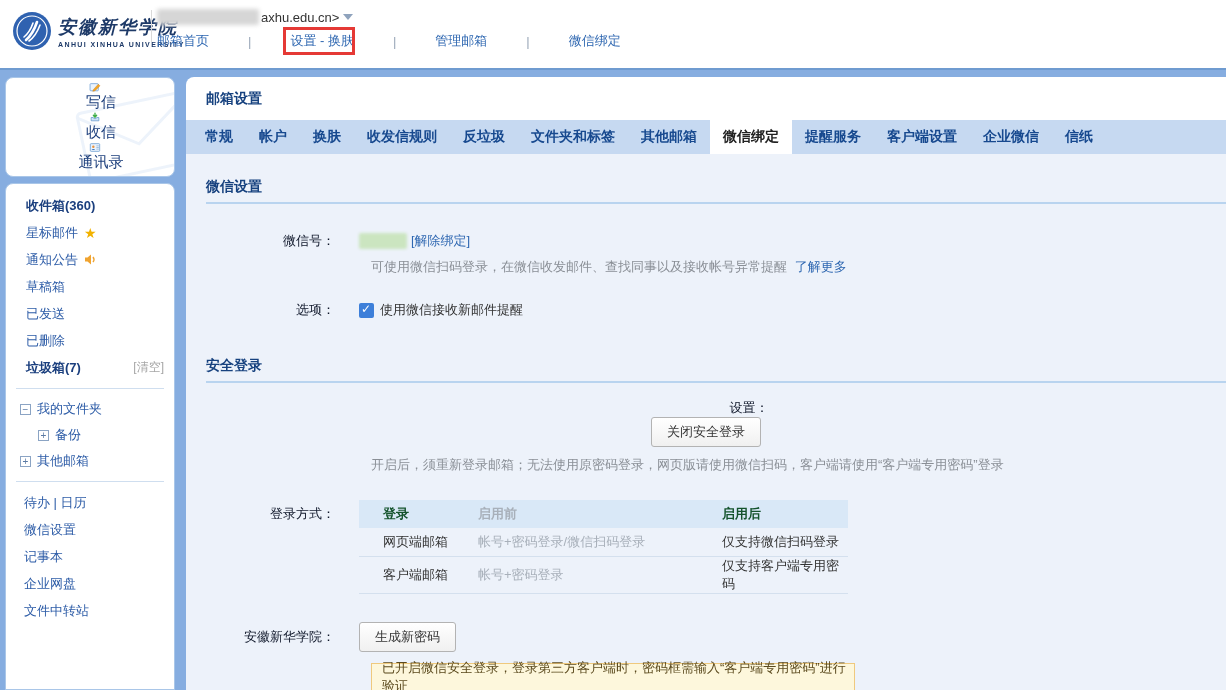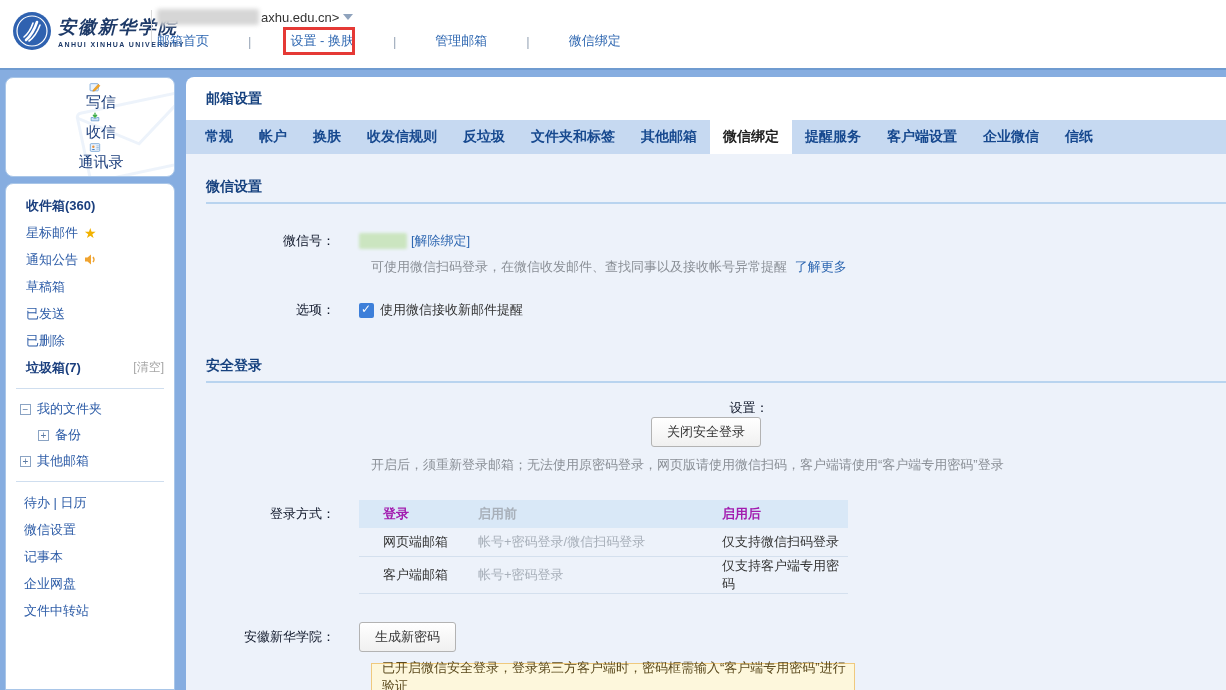--- a/index.html
+++ b/index.html
@@ -80,21 +80,21 @@
   .note-line { margin:10px 0 0 185px; font-size:13px; color:#8a8f96; line-height:16px; }
 
   .row-loginmode { margin-top:27px; }
   .row-loginmode .form-label { line-height:28px; }
   .login-table { width:489px; border-collapse:collapse; font-size:13px; }
   .login-table th, .login-table td { height:28px; text-align:left; font-weight:normal; padding:0; }
   .login-table thead tr { background:#d9e8f7; }
   .login-table th.c1, .login-table td.c1 { width:114px; padding-left:24px; }
   .login-table th.c2, .login-table td.c2 { width:225px; padding-left:5px; }
   .login-table th.c3, .login-table td.c3 { padding-left:24px; }
-  .login-table th.dark { font-weight:bold; color:#a21caf; }
+  .login-table th.dark { font-weight:bold; color:#14532d; }
   .login-table th.gray { font-weight:bold; color:#a8b0ba; }
   .login-table td { border-bottom:1px solid #d4e0ee; color:#333; }
   .login-table td.gray { color:#a8b0ba; }
 
   .row-clientpwd { margin-top:28px; align-items:center; }
   .notice-box { margin:11px 0 0 185px; width:484px; height:28px; display:flex; align-items:center; padding-left:10px; background:#fdf7dc; border:1px solid #efc97e; font-size:13px; color:#5b4a1e; }
 </style>
 </head>
 <body>
 

